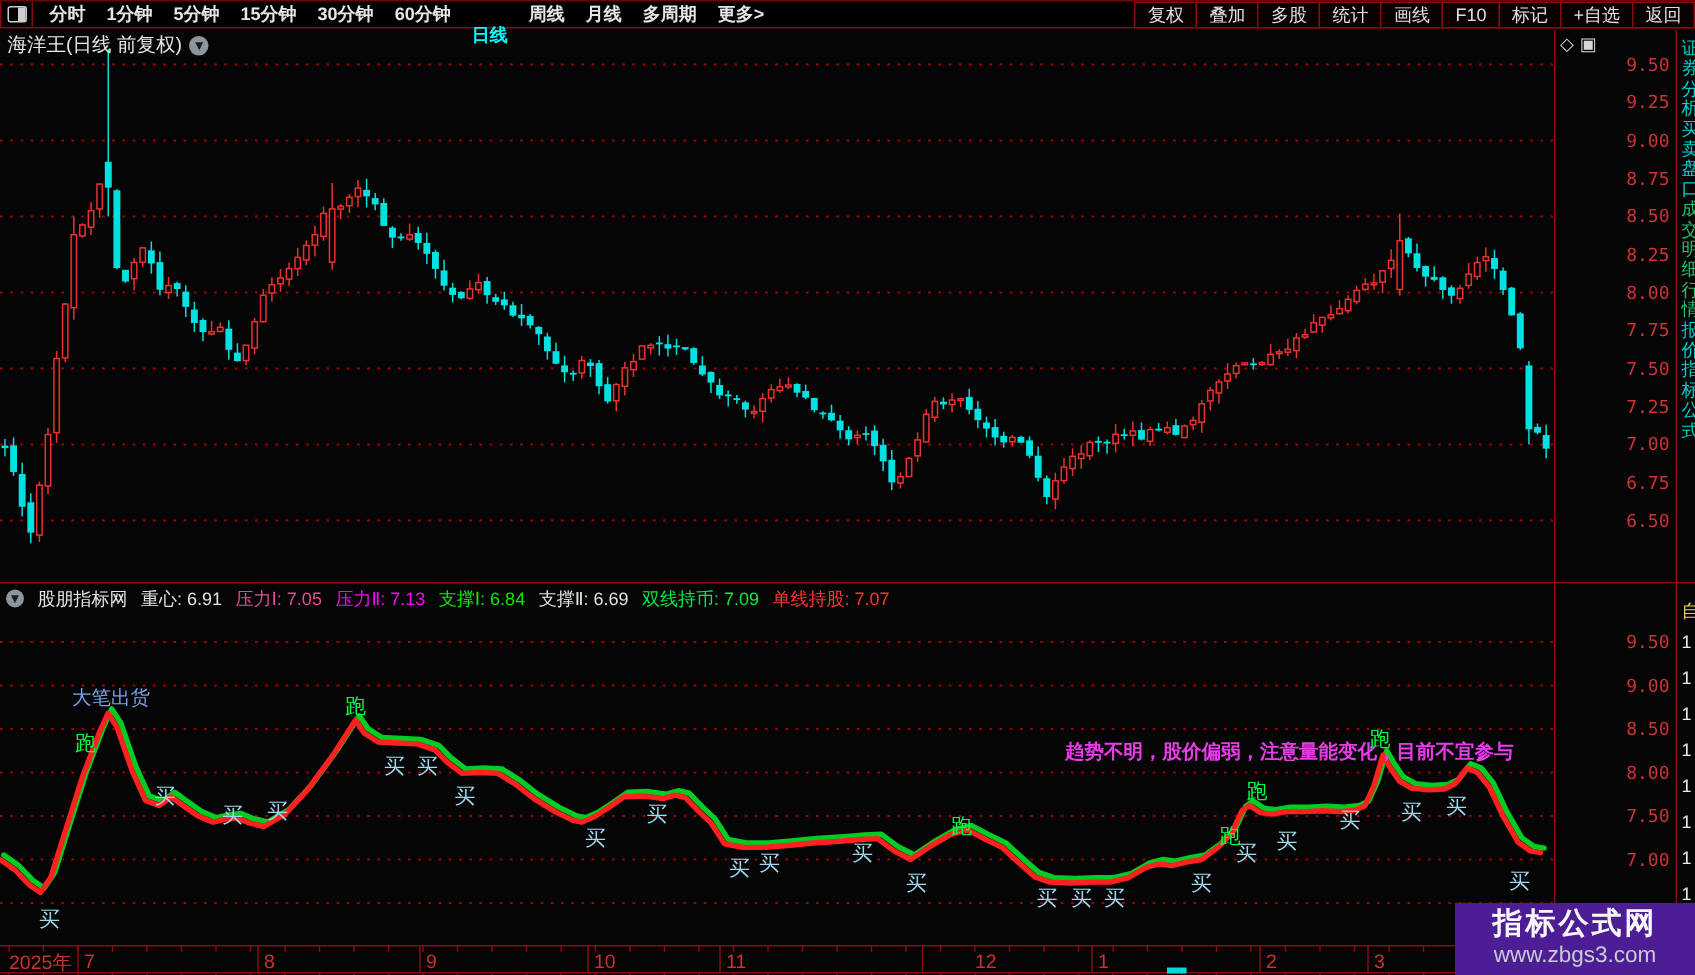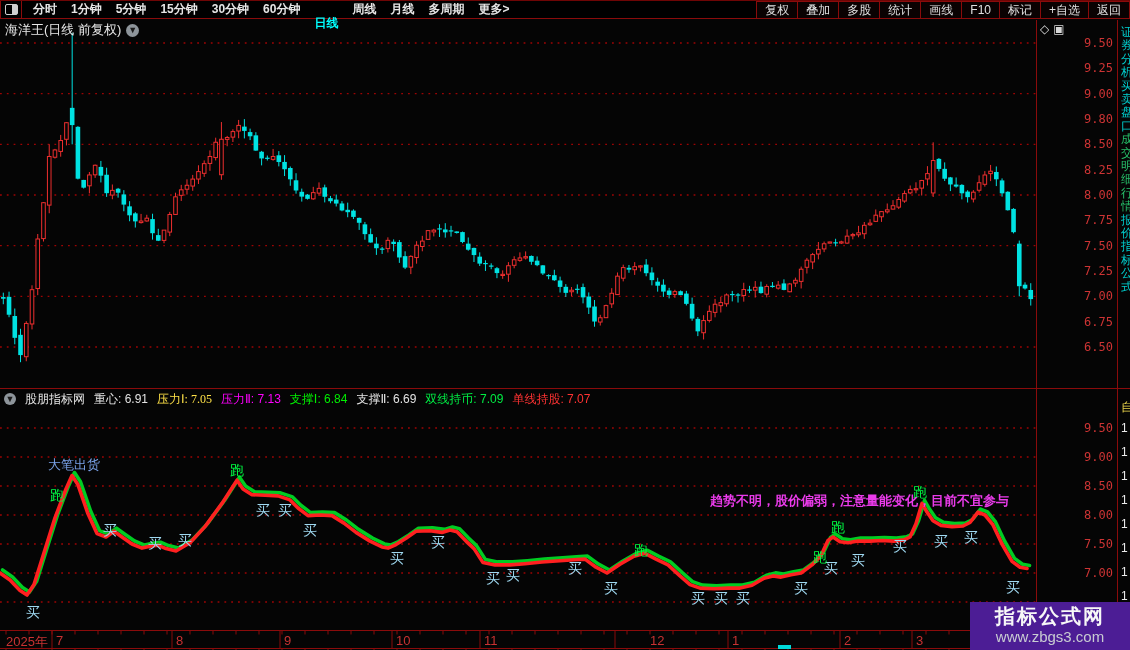--- a/index.html
+++ b/index.html
@@ -87,21 +87,21 @@
     <span class="title-text">海洋王(日线 前复权)</span>
     <span class="chev">▼</span>
   </div>
   <div class="corner-icons" id="corner-icons">◇▣</div>
 
   <div class="ind-header">
     <span class="chev" style="width:12px;height:12px;">▼</span>
     <span class="ind-src">股朋指标网</span>
     <span id="ind-fields" style="display:flex;gap:9px;">
         <span class="ind-field" style="color: rgb(226, 226, 226);">重心: 6.91</span>
-        <span class="ind-field" style="color: #fde047; font-family: Liberation Serif, serif;">压力Ⅰ: 7.05</span>
+        <span class="ind-field" style="color: #ec4899;">压力Ⅰ: 7.05</span>
         <span class="ind-field" style="color: rgb(255, 0, 255);">压力Ⅱ: 7.13</span>
         <span class="ind-field" style="color: rgb(0, 238, 0);">支撑Ⅰ: 6.84</span>
         <span class="ind-field" style="color: rgb(226, 226, 226);">支撑Ⅱ: 6.69</span>
         <span class="ind-field" style="color: rgb(0, 238, 68);">双线持币: 7.09</span>
         <span class="ind-field" style="color: rgb(255, 51, 51);">单线持股: 7.07</span>
       </span>
   </div>
 
   <svg id="chart" width="1130" height="650">
       <defs>
@@ -602,21 +602,21 @@
         <line x1="840" x2="840" y1="630" y2="648" stroke="#8a0b0b" stroke-width="1"></line>
         <line x1="912" x2="912" y1="630" y2="648" stroke="#8a0b0b" stroke-width="1"></line>
         <rect x="778" y="645" width="13" height="4" fill="#00d9d9"></rect>
       </g>
     </svg>
 
   <div id="overlay">
       <div class="ylab" style="left: 1053px; top: 36px;">9.50</div>
       <div class="ylab" style="left: 1053px; top: 61.3325px;">9.25</div>
       <div class="ylab" style="left: 1053px; top: 86.665px;">9.00</div>
-      <div class="ylab" style="left: 1053px; top: 111.998px;">9.80</div>
+      <div class="ylab" style="left: 1053px; top: 111.998px;">8.75</div>
       <div class="ylab" style="left: 1053px; top: 137.33px;">8.50</div>
       <div class="ylab" style="left: 1053px; top: 162.662px;">8.25</div>
       <div class="ylab" style="left: 1053px; top: 187.995px;">8.00</div>
       <div class="ylab" style="left: 1053px; top: 213.327px;">7.75</div>
       <div class="ylab" style="left: 1053px; top: 238.66px;">7.50</div>
       <div class="ylab" style="left: 1053px; top: 264px;">7.25</div>
       <div class="ylab" style="left: 1053px; top: 289.325px;">7.00</div>
       <div class="ylab" style="left: 1053px; top: 314.657px;">6.75</div>
       <div class="ylab" style="left: 1053px; top: 339.99px;">6.50</div>
       <div class="ylab" style="left: 1053px; top: 421px;">9.50</div>

